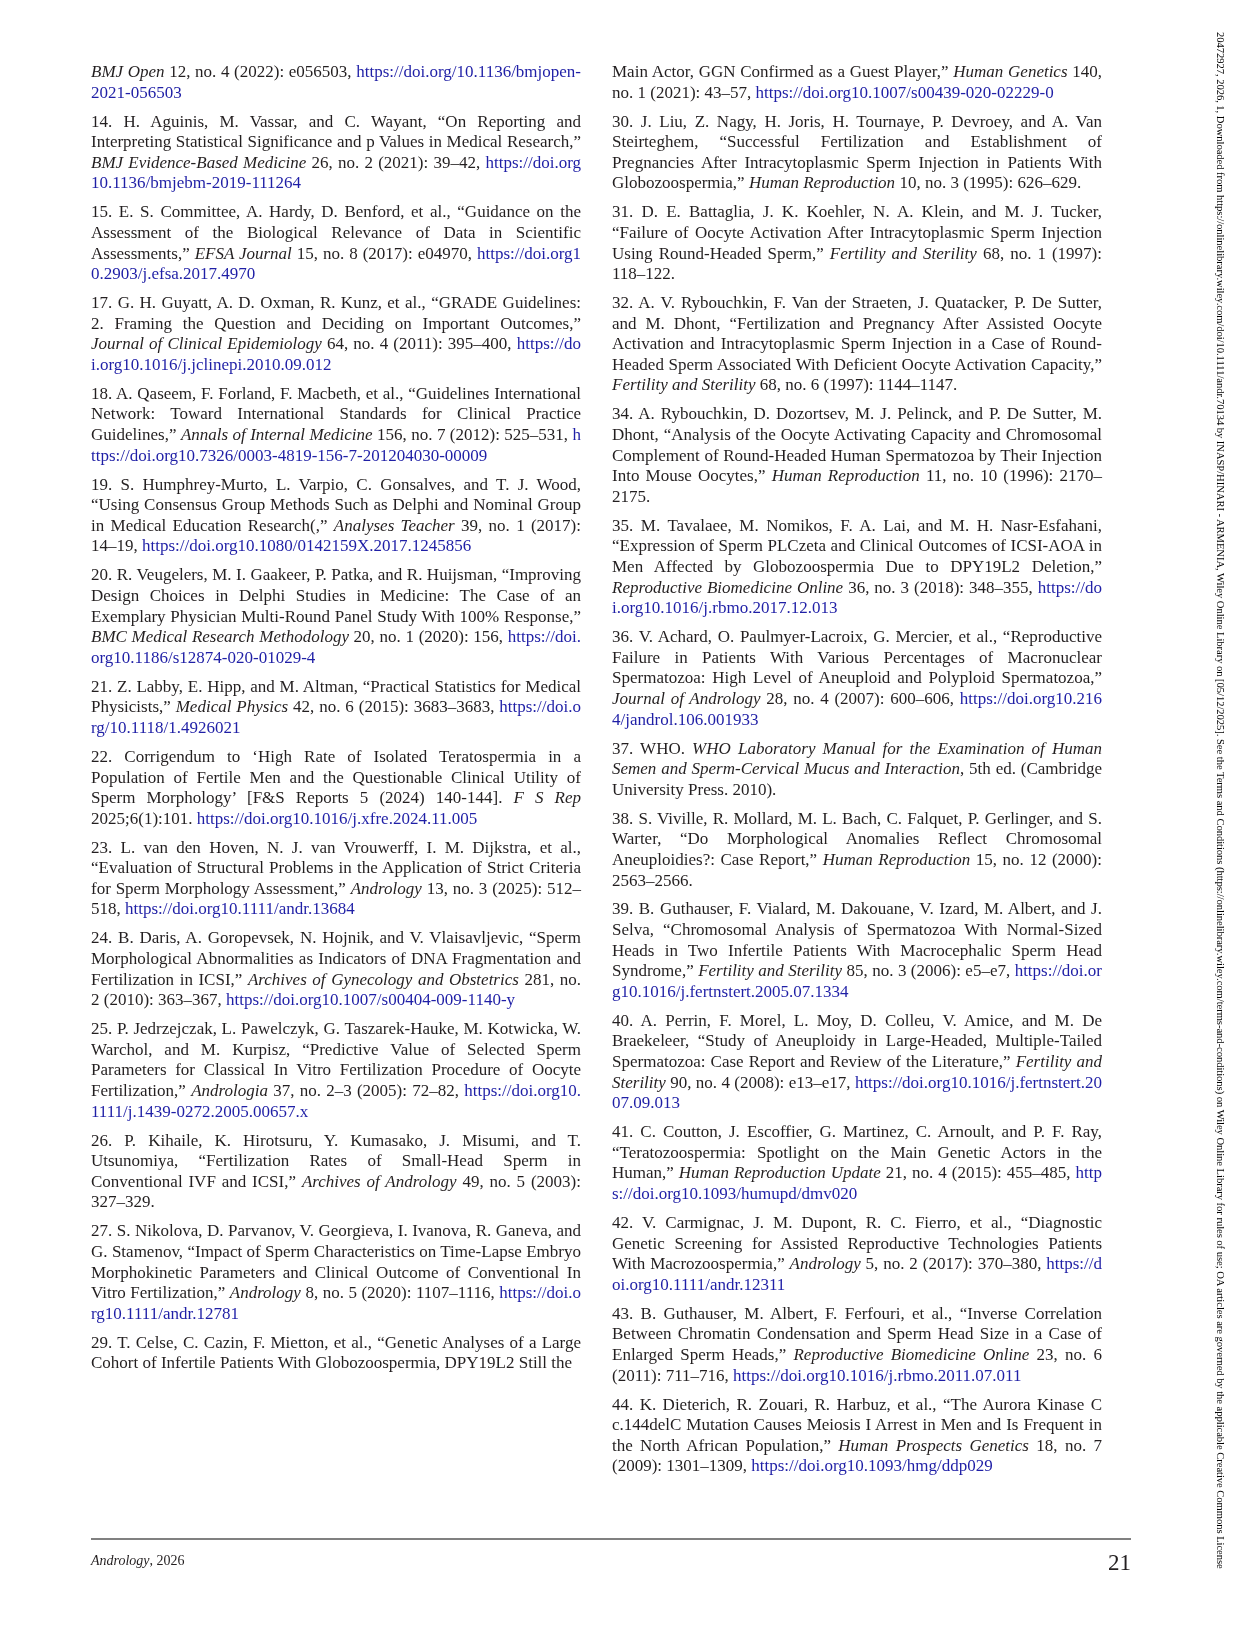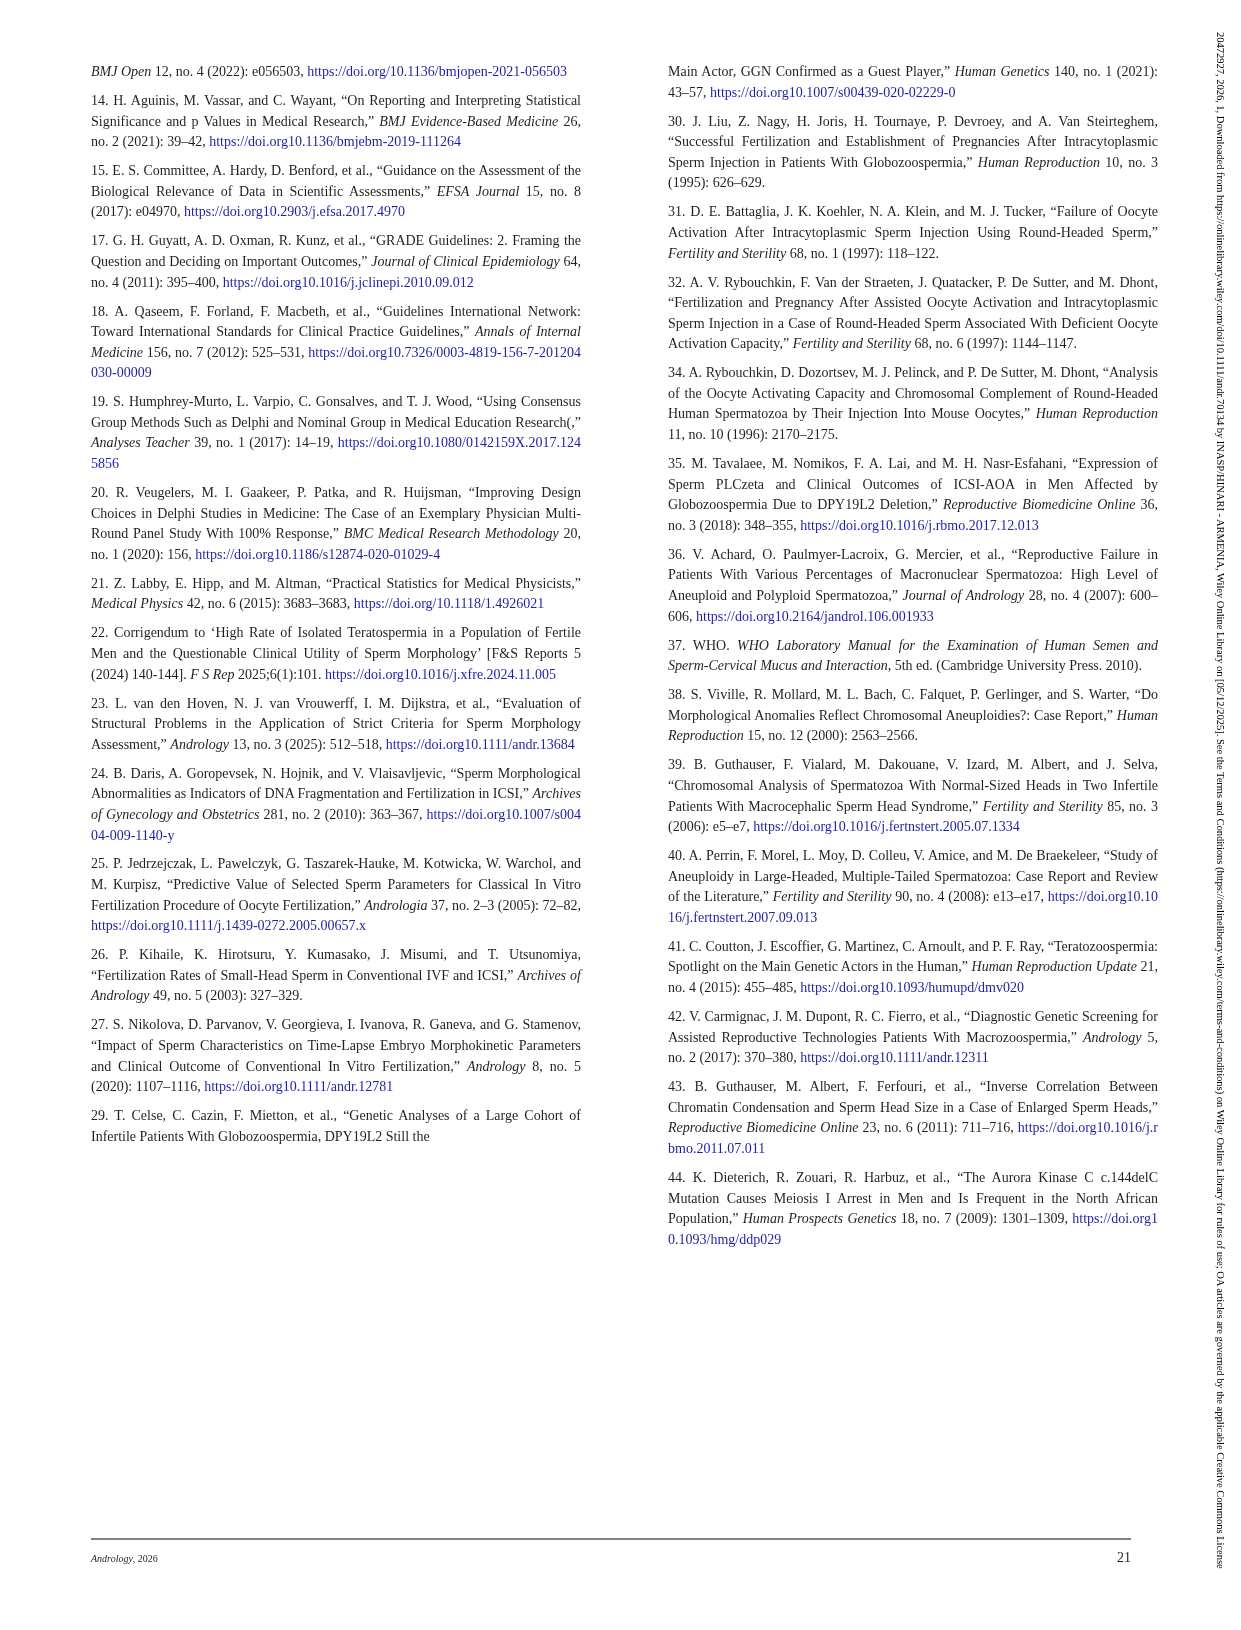--- a/index.html
+++ b/index.html
@@ -1,27 +1,27 @@
 <!DOCTYPE html>
 <html><head>
 <meta charset="utf-8">
 <style>
   html, body { margin: 0; padding: 0; background: #ffffff; }
   body { width: 1241px; height: 1630px; position: relative; overflow: hidden;
          font-family: "Liberation Serif", "DejaVu Serif", serif; color: #231f20; }
   .col { position: absolute; top: 62px; width: 490px; }
   .col-left { left: 91px; }
-  .col-right { left: 668px; }
-  .ref { font-size: 14px; line-height: 20.6px; text-align: justify; margin: 0 0 8.4px 0; hyphens: none; }
+  .col-right { left: 612px; }
+  .ref { font-size: 17px; line-height: 20.6px; text-align: justify; margin: 0 0 8.4px 0; hyphens: none; }
   .ref .link { color: #1f1fa6; text-decoration: none; word-break: break-all; }
   .ref .ital { font-style: italic; }
   .footer-rule { position: absolute; left: 91px; width: 1040px; top: 1538px; height: 2px; background: #808080; }
-  .footer-journal { position: absolute; left: 91px; top: 1553px; font-size: 10px; }
+  .footer-journal { position: absolute; left: 91px; top: 1553px; font-size: 14px; }
   .footer-journal .ital { font-style: italic; }
-  .footer-page { position: absolute; right: 110px; top: 1550px; font-size: 14px; }
+  .footer-page { position: absolute; right: 110px; top: 1550px; font-size: 23px; }
   .side-note { position: absolute; left: 1208px; top: 32px; width: 20px; height: 1570px; }
   .side-note span { position: absolute; left: 0; top: 0; transform-origin: 0 0; transform: translate(18px, 0) rotate(90deg);
                     white-space: nowrap; font-size: 10.6px; font-family: "Liberation Serif", serif; color: #000; letter-spacing: -0.05px; }
 </style>
 </head>
 <body>
 
 <div class="col col-left" id="col-left">
     <p class="ref"><span class="ital">BMJ Open</span><span> 12, no. 4 (2022): e056503, </span><a class="link">https://doi.org/10.1136/bmjopen-2021-056503</a></p>
     <p class="ref"><span>14. H. Aguinis, M. Vassar, and C. Wayant, “On Reporting and Interpreting Statistical Significance and p Values in Medical Research,” </span><span class="ital">BMJ Evidence-Based Medicine</span><span> 26, no. 2 (2021): 39–42, </span><a class="link">https://doi.org10.1136/bmjebm-2019-111264</a></p>

